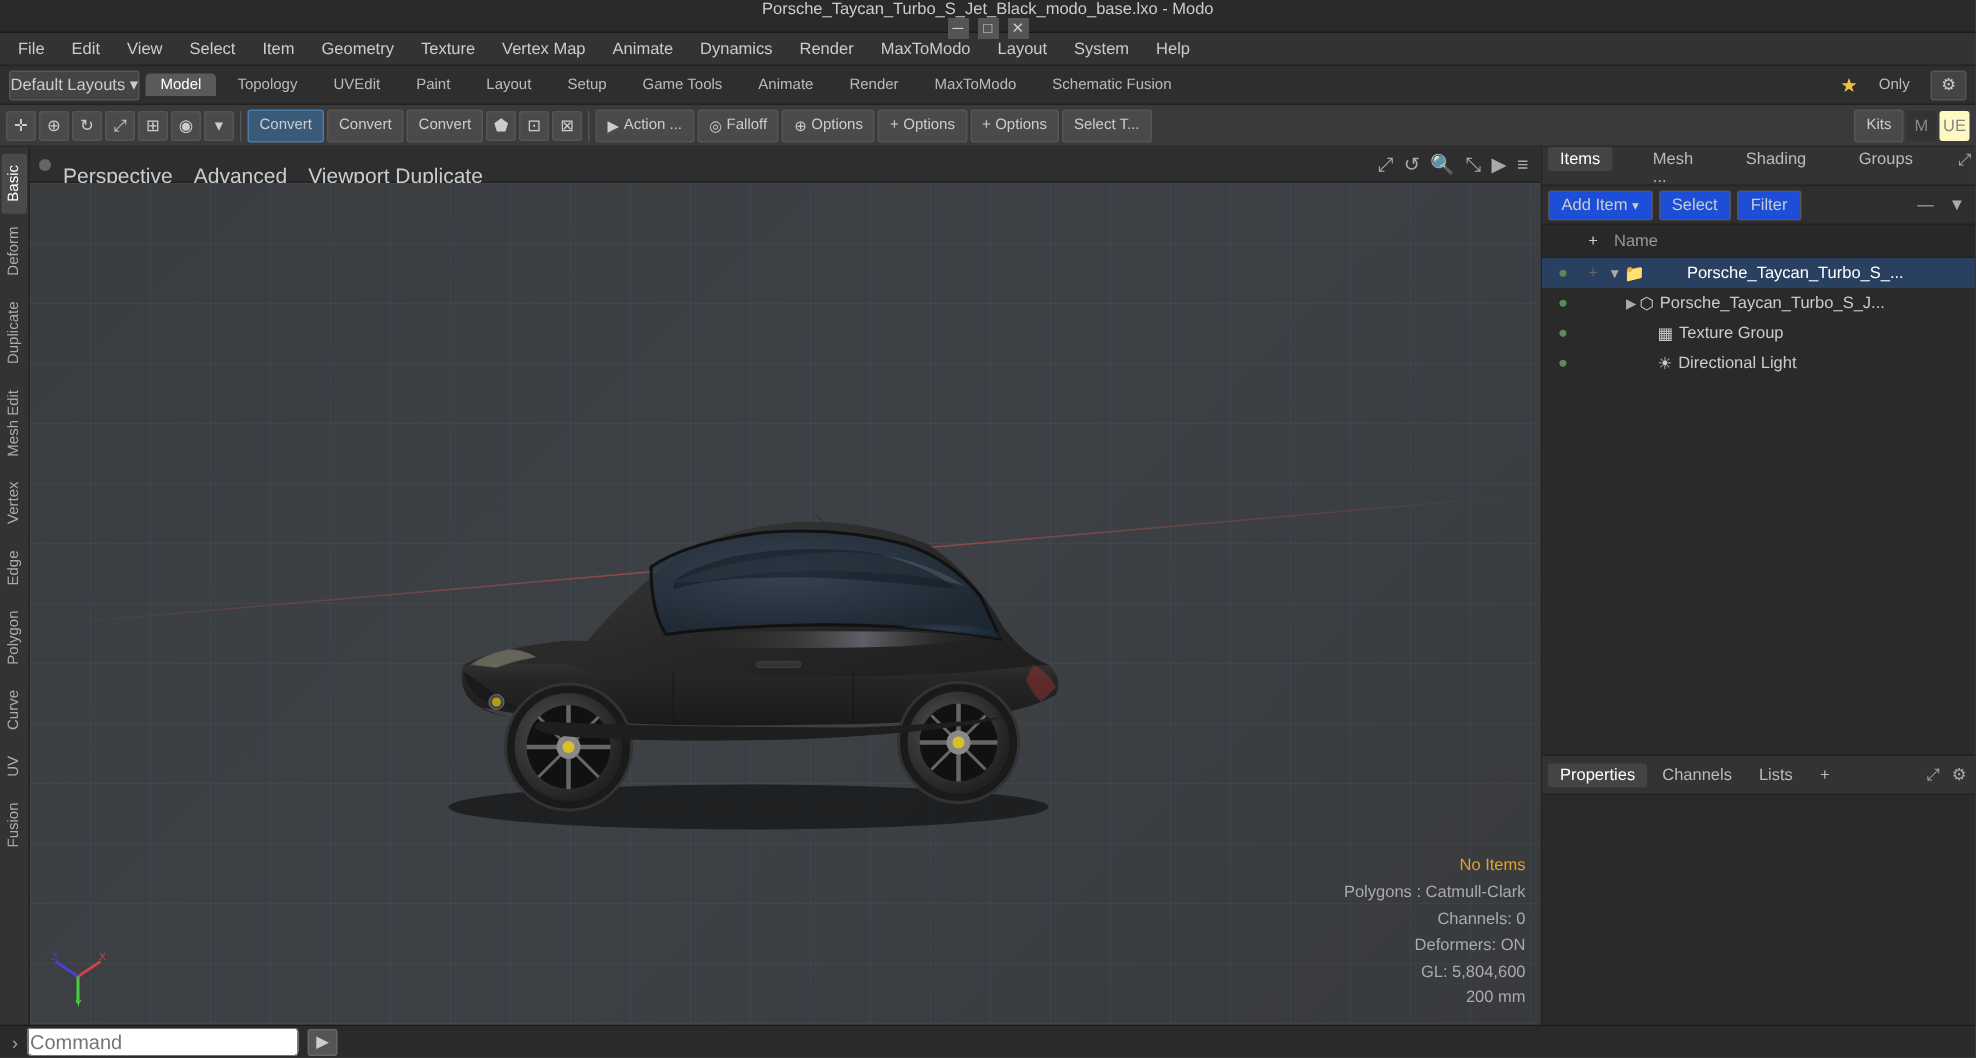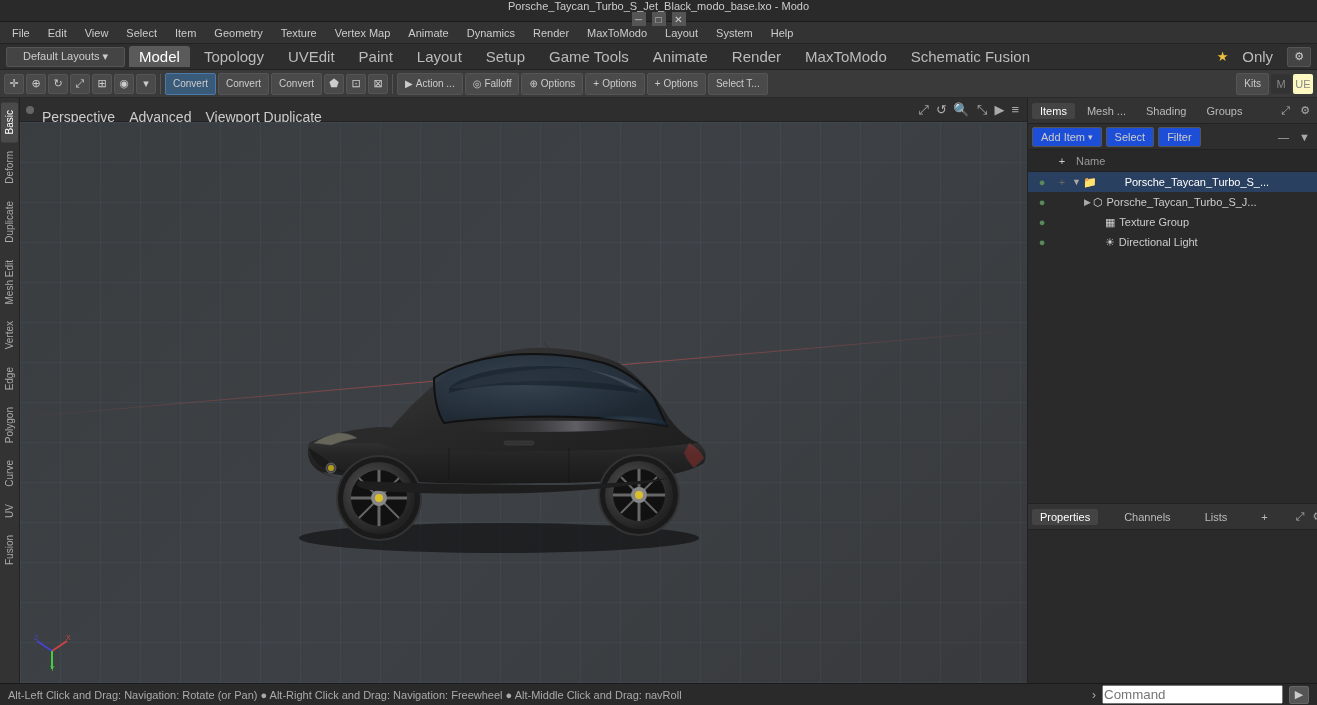--- a/index.html
+++ b/index.html
@@ -18,22 +18,22 @@
       height: 22px; background: #333; display: flex; align-items: center; padding: 0 4px;
       border-bottom: 1px solid #222; gap: 2px;
     }
     .menu-item { padding: 2px 8px; font-size: 11px; color: #ccc; cursor: pointer; border-radius: 2px; }
 
     
     #layout-bar {
       height: 26px; background: #2e2e2e; display: flex; align-items: center; padding: 0 6px;
       border-bottom: 1px solid #222; gap: 4px;
     }
-    .layout-dropdown { background: #444; border: 1px solid #555; color: #ccc; padding: 2px 16px; font-size: 11px; height: 20px; cursor: pointer; border-radius: 2px; }
-    .layout-tab { padding: 2px 10px; font-size: 15px; cursor: pointer; color: #bbb; border-radius: 2px; }
+    .layout-dropdown { background: #444; border: 1px solid #555; color: #ccc; padding: 2px 0; font-size: 11px; height: 20px; cursor: pointer; border-radius: 2px; }
+    .layout-tab { padding: 2px 10px; font-size: 10px; cursor: pointer; color: #bbb; border-radius: 2px; }
     .layout-tab.active { background: #5a5a5a; color: #fff; border-radius: 3px 3px 0 0; }
     .layout-spacer { flex: 1; }
     .layout-right { display: flex; align-items: center; gap: 4px; }
     .star-icon { color: #f0c040; font-size: 13px; }
     .layout-btn { background: #444; border: 1px solid #555; color: #ccc; padding: 2px 6px; font-size: 11px; height: 20px; cursor: pointer; border-radius: 2px; }
 
     
     #toolbar {
       height: 28px; background: #3a3a3a; display: flex; align-items: center; padding: 0 4px;
       border-bottom: 1px solid #2a2a2a; gap: 2px; flex-wrap: nowrap; overflow: hidden;
@@ -112,21 +112,21 @@
     #gizmo {
       position: absolute; bottom: 12px; left: 12px;
       width: 40px; height: 40px;
     }
 
     
     #right-panel {
       width: 290px; background: #2e2e2e; border-left: 1px solid #222; display: flex; flex-direction: column;
     }
     #panel-tabs {
-      height: 26px; background: #333; display: flex; align-items: center; padding: 0 4px; gap: 4px;
+      height: 26px; background: #333; display: flex; align-items: flex-start; padding: 0 4px; gap: 19px;
       border-bottom: 1px solid #222;
     }
     .panel-tab { padding: 2px 8px; font-size: 11px; color: #bbb; cursor: pointer; border-radius: 2px; }
     .panel-tab.active { color: #fff; background: #444; }
     .panel-right-icons { margin-left: auto; display: flex; gap: 4px; align-items: center; }
     .panel-icon { font-size: 11px; color: #aaa; cursor: pointer; padding: 2px 3px; }
 
     #items-toolbar {
       height: 26px; background: #2e2e2e; display: flex; align-items: center; padding: 0 4px; gap: 4px;
       border-bottom: 1px solid #222;
@@ -153,21 +153,21 @@
     .item-name { font-size: 11px; color: #ccc; }
     .item-name.selected { color: #fff; padding-left: 24px; }
     .indent-1 { padding-left: 12px; }
     .indent-2 { padding-left: 24px; }
 
     
     #bottom-panel {
       height: 180px; border-top: 1px solid #222; background: #2a2a2a;
     }
     #bottom-panel-tabs {
-      height: 26px; background: #333; display: flex; align-items: center; padding: 0 4px; gap: 18px;
+      height: 26px; background: #333; display: flex; align-items: center; padding: 0 4px; gap: 2px;
       border-bottom: 1px solid #222;
     }
     .bottom-tab { padding: 2px 8px; font-size: 11px; color: #bbb; cursor: pointer; border-radius: 2px; }
     .bottom-tab.active { color: #fff; background: #444; }
     .bottom-right-icons { margin-left: auto; display: flex; gap: 4px; align-items: center; }
     .bottom-icon { font-size: 11px; color: #aaa; cursor: pointer; padding: 2px; }
     #bottom-content { padding: 8px; color: #777; font-size: 11px; }
 
     
     #status-bar {
@@ -435,20 +435,28 @@
         <svg width="40" height="40" viewBox="0 0 40 40">
           <line x1="20" y1="20" x2="35" y2="10" stroke="#cc4444" stroke-width="2"></line>
           <line x1="20" y1="20" x2="5" y2="10" stroke="#4444cc" stroke-width="2"></line>
           <line x1="20" y1="20" x2="20" y2="38" stroke="#44cc44" stroke-width="2"></line>
           <text x="34" y="9" font-size="7" fill="#cc4444">X</text>
           <text x="2" y="9" font-size="7" fill="#4444cc">Z</text>
           <text x="18" y="40" font-size="7" fill="#44cc44">Y</text>
         </svg>
       </div>
 
+      <div id="viewport-status">
+        <div class="status-no-items">No Items</div>
+        <div class="status-line">Polygons : Catmull-Clark</div>
+        <div class="status-line">Channels: 0</div>
+        <div class="status-line">Deformers: ON</div>
+        <div class="status-line">GL: 5,804,600</div>
+        <div class="status-line">200 mm</div>
+      </div>
     </div>
   </div>
 
   <div id="right-panel">
 
     <div id="panel-tabs">
       <span class="panel-tab active">Items</span>
       <span class="panel-tab">Mesh ...</span>
       <span class="panel-tab">Shading</span>
       <span class="panel-tab">Groups</span>
@@ -536,17 +544,16 @@
         </div>
       </div>
       <div id="bottom-content">
       </div>
     </div>
   </div>
 
 </div>
 
 <div id="status-bar">
-  <span class="status-text">Alt-Left Click and Drag: Navigation: Rotate (or Pan) ● Alt-Right Click and Drag: Navigation: Freewheel ● Alt-Middle Click and Drag: navRoll</span>
   <span class="status-arrow">›</span>
   <input class="command-input" type="text" placeholder="Command" style="">
   <button class="status-run-btn">▶</button>
 </div>
 
 </body></html>

